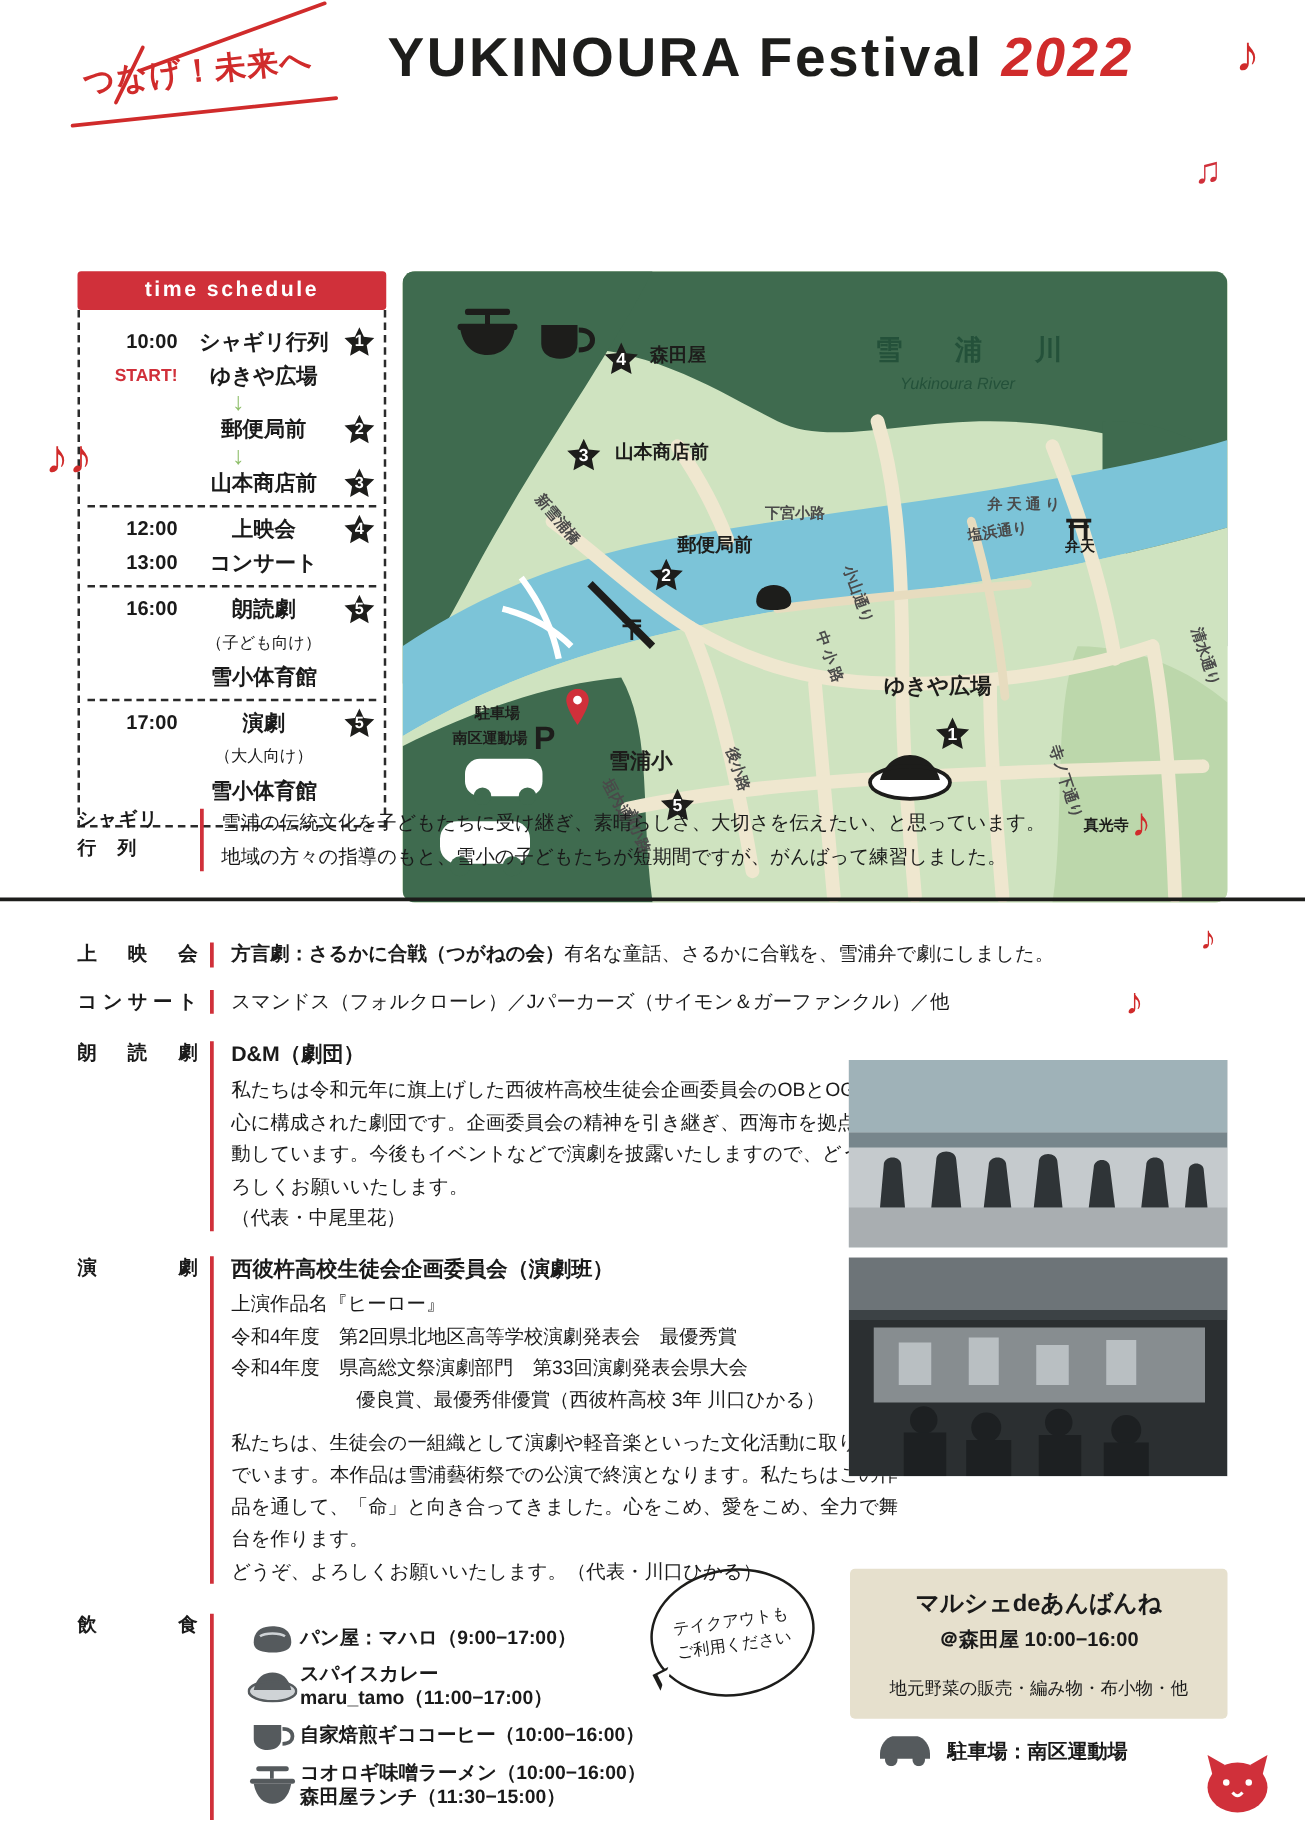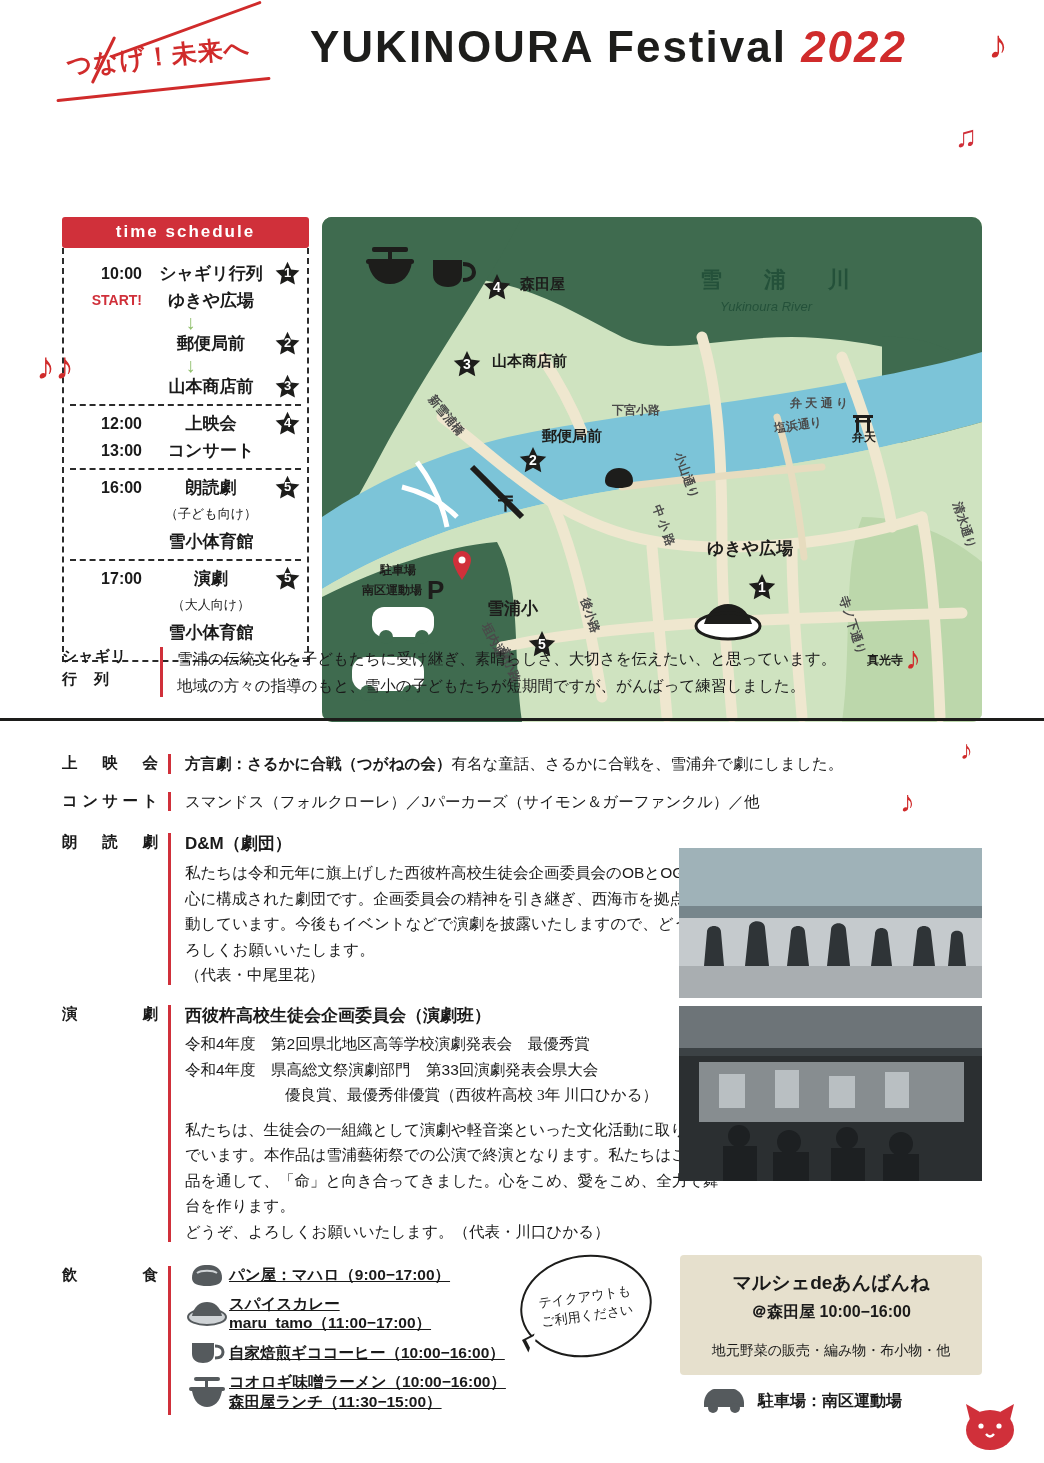--- a/index.html
+++ b/index.html
@@ -95,21 +95,21 @@
   .r-read{margin-top:16px;}
   .r-play{margin-top:14px;}
   .r-food{margin-top:18px;}
 
   .photos{position:absolute;right:62px;top:123px;width:303px;}
   .photo{width:303px;background:#b9bfc2;margin-bottom:8px;position:relative;overflow:hidden;}
   .photo.p1{height:150px;}
   .photo.p2{height:175px;}
 
   
-  .foodlist{list-style:none;margin:0;padding:0;text-decoration:underline;}
+  .foodlist{list-style:none;margin:11px;padding:0;}
   .foodlist li{display:flex;align-items:center;margin-bottom:7px;}
   .fico{width:44px;flex:0 0 44px;display:flex;align-items:center;justify-content:center;}
   .ftxt{font-size:15.5px;font-weight:bold;line-height:1.25;}
 
   .bubble{
     position:absolute;left:520px;top:1255px;width:128px;height:98px;
     border:2px solid #1d1d1b;border-radius:50%;
     display:flex;align-items:center;justify-content:center;text-align:center;
     font-size:13px;line-height:1.5;transform:rotate(-8deg);
   }
@@ -462,23 +462,24 @@
         <div>私たちは令和元年に旗上げした西彼杵高校生徒会企画委員会のOBとOGを中心に構成された劇団です。企画委員会の精神を引き継ぎ、西海市を拠点に活動しています。今後もイベントなどで演劇を披露いたしますので、どうぞよろしくお願いいたします。</div>
         <div>（代表・中尾里花）</div>
       </div>
     </div>
 
     <div class="row r-play">
       <div class="rlabel">演劇</div>
       <div class="rbar"></div>
       <div class="rbody" style="max-width:545px;">
         <div style="font-size:17px;font-weight:bold;margin-bottom:1px;">西彼杵高校生徒会企画委員会（演劇班）</div>
+        <div>上演作品名『ヒーロー』</div>
         <div>令和4年度　第2回県北地区高等学校演劇発表会　最優秀賞</div>
         <div>令和4年度　県高総文祭演劇部門　第33回演劇発表会県大会</div>
-        <div style="padding-left:100px;font-family:Liberation Serif, serif;">優良賞、最優秀俳優賞（西彼杵高校 3年 川口ひかる）</div>
+        <div style="padding-left:100px;">優良賞、最優秀俳優賞（西彼杵高校 3年 川口ひかる）</div>
         <div style="margin-top:9px;">私たちは、生徒会の一組織として演劇や軽音楽といった文化活動に取り組んでいます。本作品は雪浦藝術祭での公演で終演となります。私たちはこの作品を通して、「命」と向き合ってきました。心をこめ、愛をこめ、全力で舞台を作ります。</div>
         <div>どうぞ、よろしくお願いいたします。（代表・川口ひかる）</div>
       </div>
     </div>
 
     <div class="row r-food">
       <div class="rlabel">飲食</div>
       <div class="rbar"></div>
       <div class="rbody" style="max-width:430px;">
         <ul class="foodlist">

